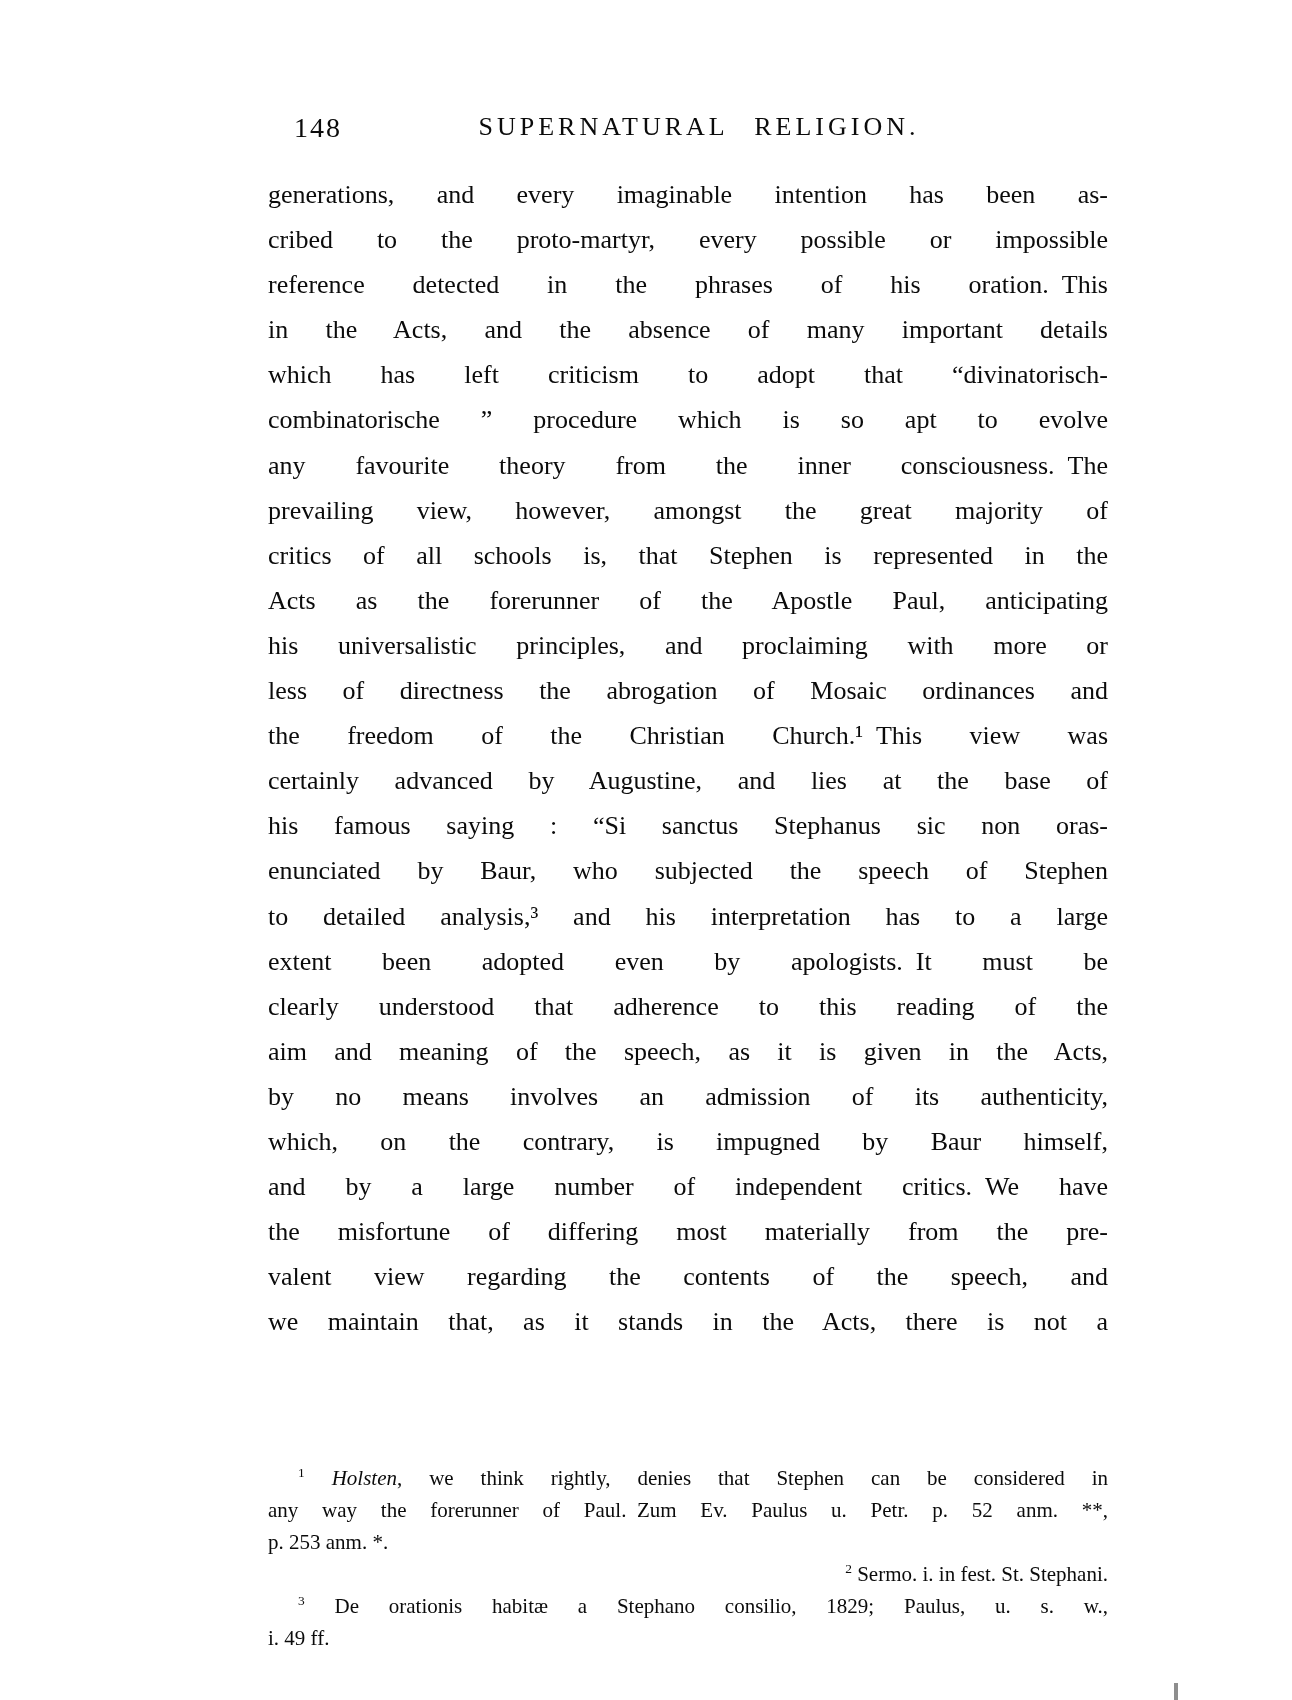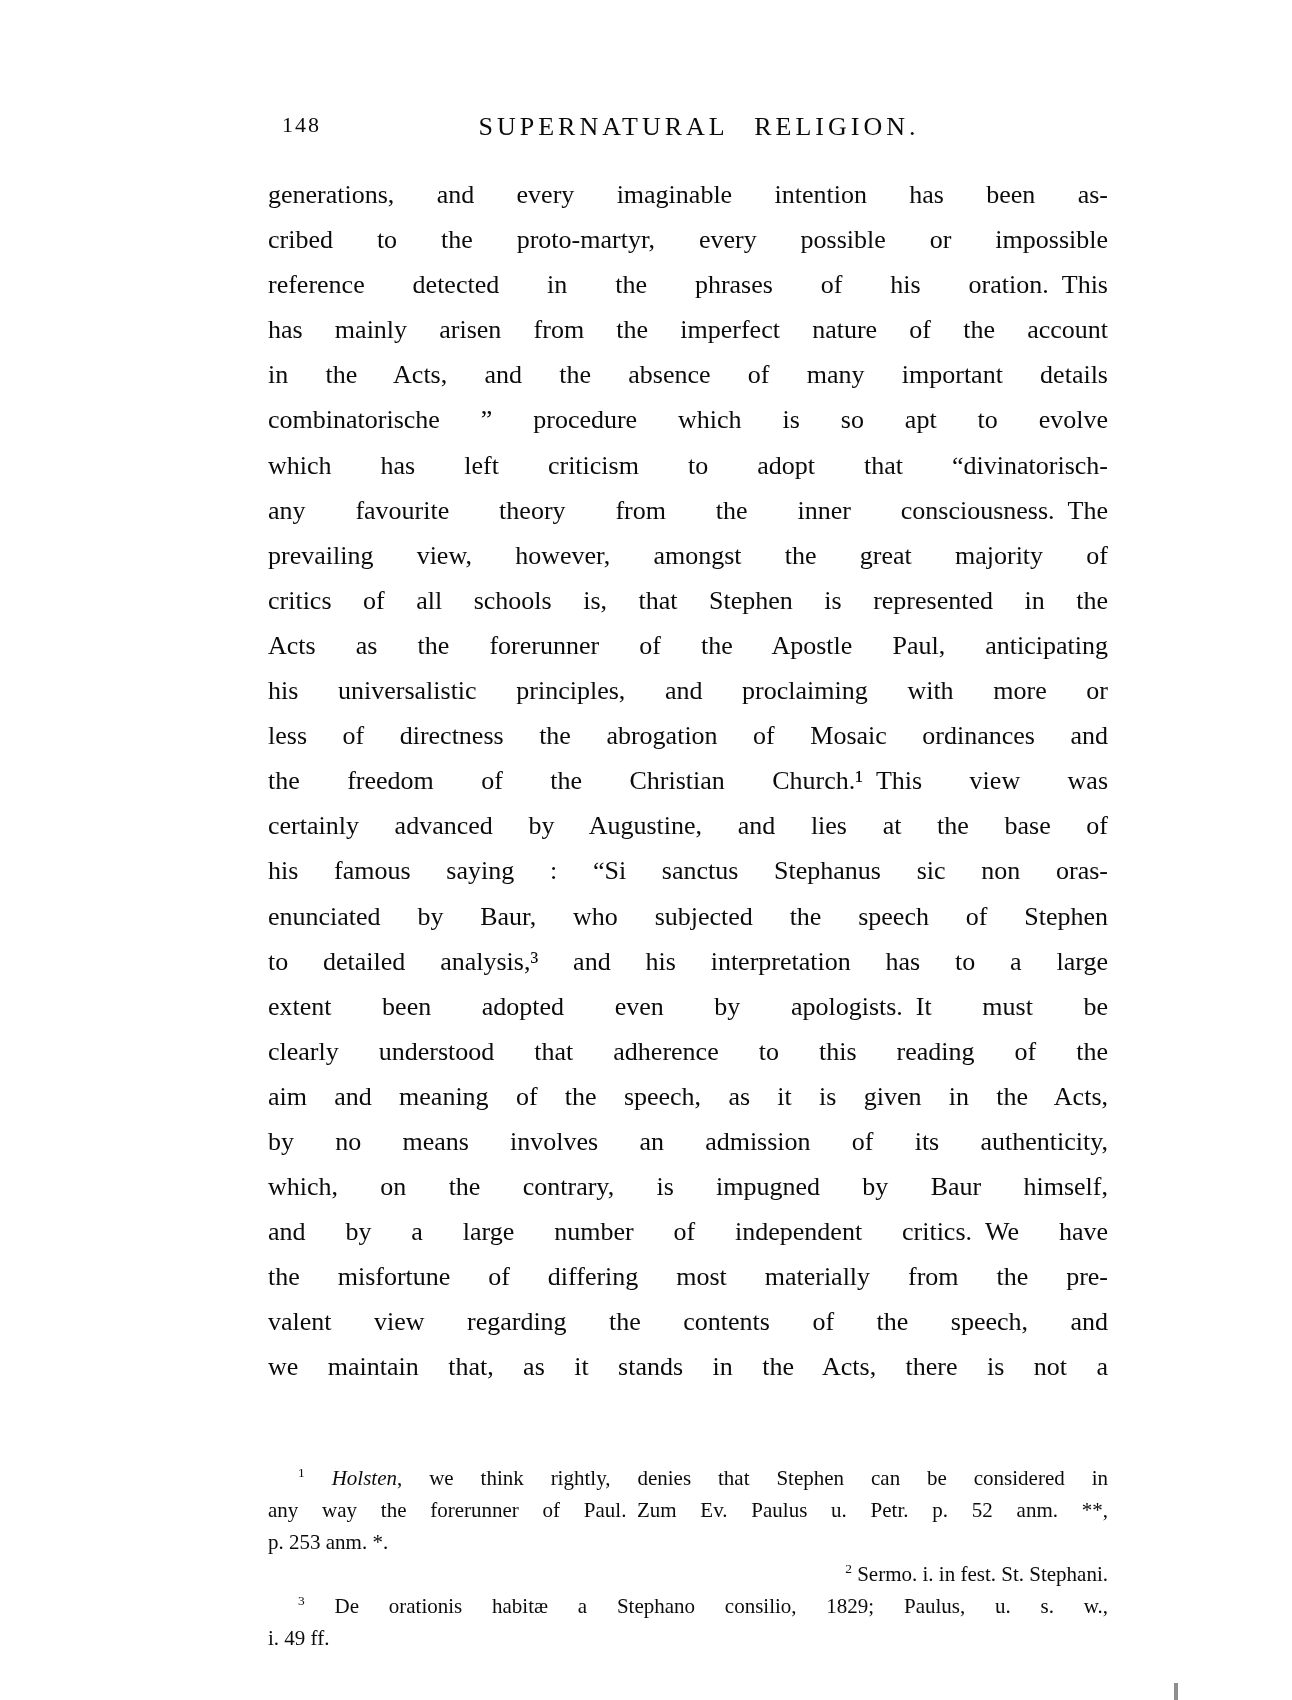--- a/index.html
+++ b/index.html
@@ -7,23 +7,23 @@
     position: relative;
     width: 1292px;
     height: 1700px;
     background: #ffffff;
     font-family: "Liberation Serif", "DejaVu Serif", serif;
     color: #0b0b0b;
     overflow: hidden;
   }
   .pagenum {
     position: absolute;
-    left: 282px;
+    left: 294px;
     top: 112px;
-    font-size: 22px;
+    font-size: 28px;
     letter-spacing: 2px;
   }
   .running-title {
     position: absolute;
     left: 699px;
     top: 112px;
     transform: translateX(-50%);
     font-size: 26px;
     letter-spacing: 4px;
     word-spacing: 16px;
@@ -74,24 +74,23 @@
 
 <div class="page">
 
   <div class="pagenum">148</div>
   <div class="running-title">SUPERNATURAL RELIGION.</div>
 
   <div class="body-block">
     <div class="bl">generations, and every imaginable intention has been as-</div>
     <div class="bl">cribed to the proto-martyr, every possible or impossible</div>
     <div class="bl">reference detected in the phrases of his oration. This</div>
-    <div class="bl">has mainly arisen from the imperfect nature of the account</div>
     <div class="bl">in the Acts, and the absence of many important details</div>
+    <div class="bl">which has left criticism to adopt that “divinatorisch-</div>
     <div class="bl">combinatorische ” procedure which is so apt to evolve</div>
-    <div class="bl">which has left criticism to adopt that “divinatorisch-</div>
     <div class="bl">any favourite theory from the inner consciousness. The</div>
     <div class="bl">prevailing view, however, amongst the great majority of</div>
     <div class="bl">critics of all schools is, that Stephen is represented in the</div>
     <div class="bl">Acts as the forerunner of the Apostle Paul, anticipating</div>
     <div class="bl">his universalistic principles, and proclaiming with more or</div>
     <div class="bl">less of directness the abrogation of Mosaic ordinances and</div>
     <div class="bl">the freedom of the Christian Church.¹ This view was</div>
     <div class="bl">certainly advanced by Augustine, and lies at the base of</div>
     <div class="bl">his famous saying : “Si sanctus Stephanus sic non oras-</div>
     <div class="bl">enunciated by Baur, who subjected the speech of Stephen</div>

